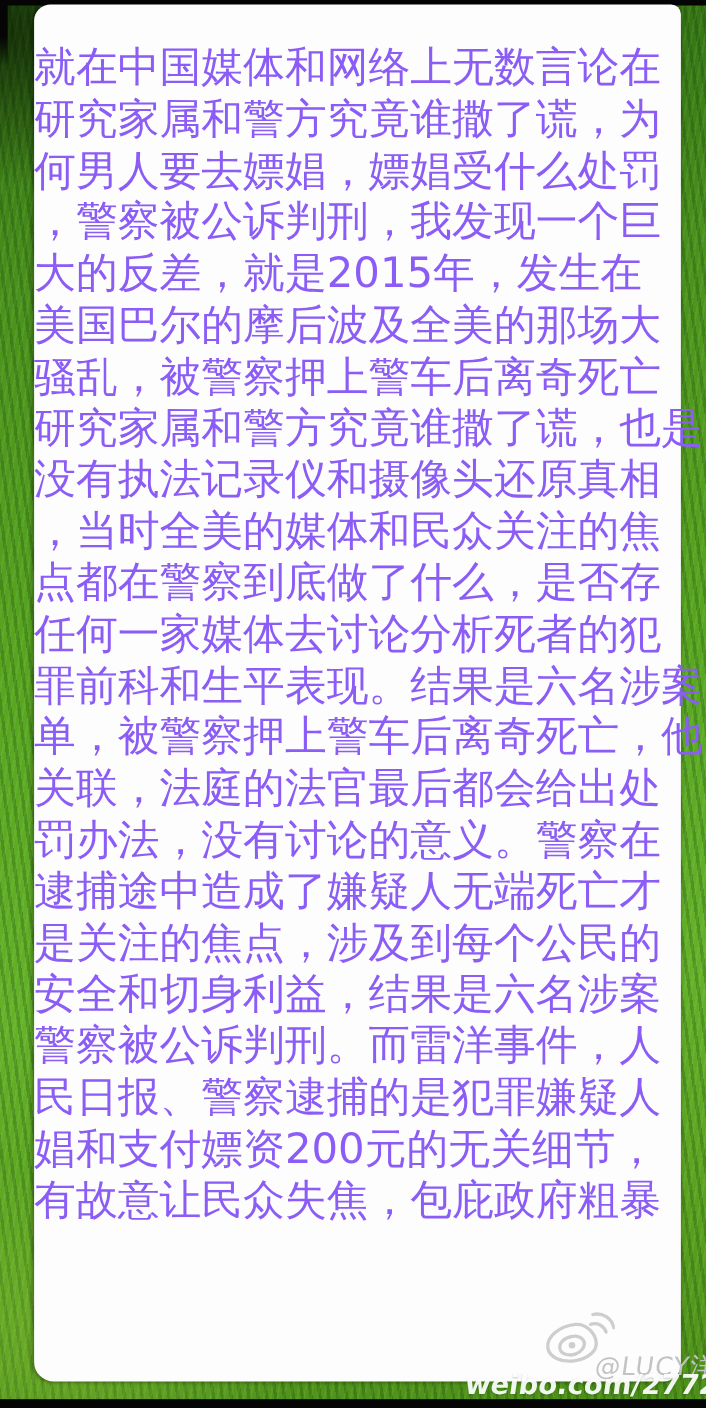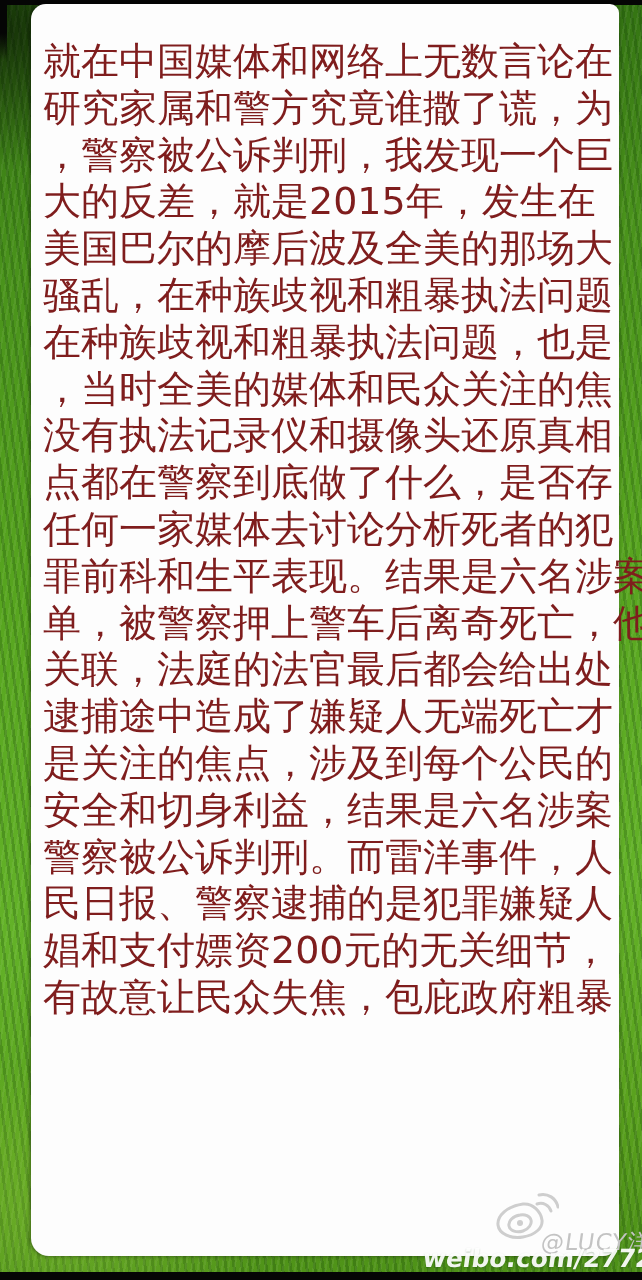--- a/index.html
+++ b/index.html
@@ -27,22 +27,22 @@
 
   
   .card {
     position: absolute; left: 31px; right: 23px; top: 4px; bottom: 24px;
     background: #fdfdfd;
     border-radius: 15px 9px 16px 18px;
     box-shadow: 0 0 5px rgba(0,0,0,0.30), -2px 0 3px rgba(0,0,0,0.18);
   }
 
   .text-block {
-    position: absolute; left: 12px; right: 2px; top: 34px;
-    color: #7f1d1d;
+    position: absolute; left: 0; right: 2px; top: 34px;
+    color: #8b5cf6;
   }
   .text-block .line {
     font-size: 38px;
     line-height: 46.8px;
     letter-spacing: 0px;
     white-space: nowrap;
     font-weight: 400;
   }
 
   
@@ -66,32 +66,34 @@
 <body>
 
 <div class="frame">
   <div class="edge-bar top"></div>
   <div class="corner-smudge"></div>
 
   <div class="card">
     <div class="text-block">
         <div class="line">就在中国媒体和网络上无数言论在</div>
         <div class="line">研究家属和警方究竟谁撒了谎，为</div>
+        <div class="line">何男人要去嫖娼，嫖娼受什么处罚</div>
         <div class="line">，警察被公诉判刑，我发现一个巨</div>
         <div class="line">大的反差，就是2015年，发生在</div>
         <div class="line">美国巴尔的摩后波及全美的那场大</div>
-        <div class="line">骚乱，在种族歧视和粗暴执法问题</div>
-        <div class="line">在种族歧视和粗暴执法问题，也是</div>
+        <div class="line">骚乱，被警察押上警车后离奇死亡</div>
+        <div class="line">研究家属和警方究竟谁撒了谎，也是</div>
+        <div class="line">没有执法记录仪和摄像头还原真相</div>
         <div class="line">，当时全美的媒体和民众关注的焦</div>
-        <div class="line">没有执法记录仪和摄像头还原真相</div>
         <div class="line">点都在警察到底做了什么，是否存</div>
         <div class="line">任何一家媒体去讨论分析死者的犯</div>
         <div class="line">罪前科和生平表现。结果是六名涉案</div>
         <div class="line">单，被警察押上警车后离奇死亡，他</div>
         <div class="line">关联，法庭的法官最后都会给出处</div>
+        <div class="line">罚办法，没有讨论的意义。警察在</div>
         <div class="line">逮捕途中造成了嫌疑人无端死亡才</div>
         <div class="line">是关注的焦点，涉及到每个公民的</div>
         <div class="line">安全和切身利益，结果是六名涉案</div>
         <div class="line">警察被公诉判刑。而雷洋事件，人</div>
         <div class="line">民日报、警察逮捕的是犯罪嫌疑人</div>
         <div class="line">娼和支付嫖资200元的无关细节，</div>
         <div class="line">有故意让民众失焦，包庇政府粗暴</div>
       </div>
   </div>
 

